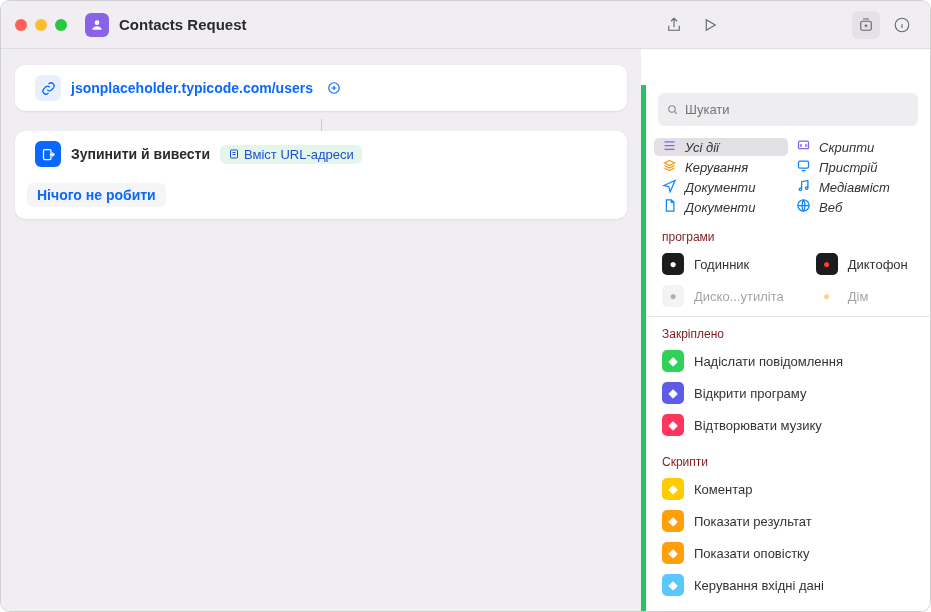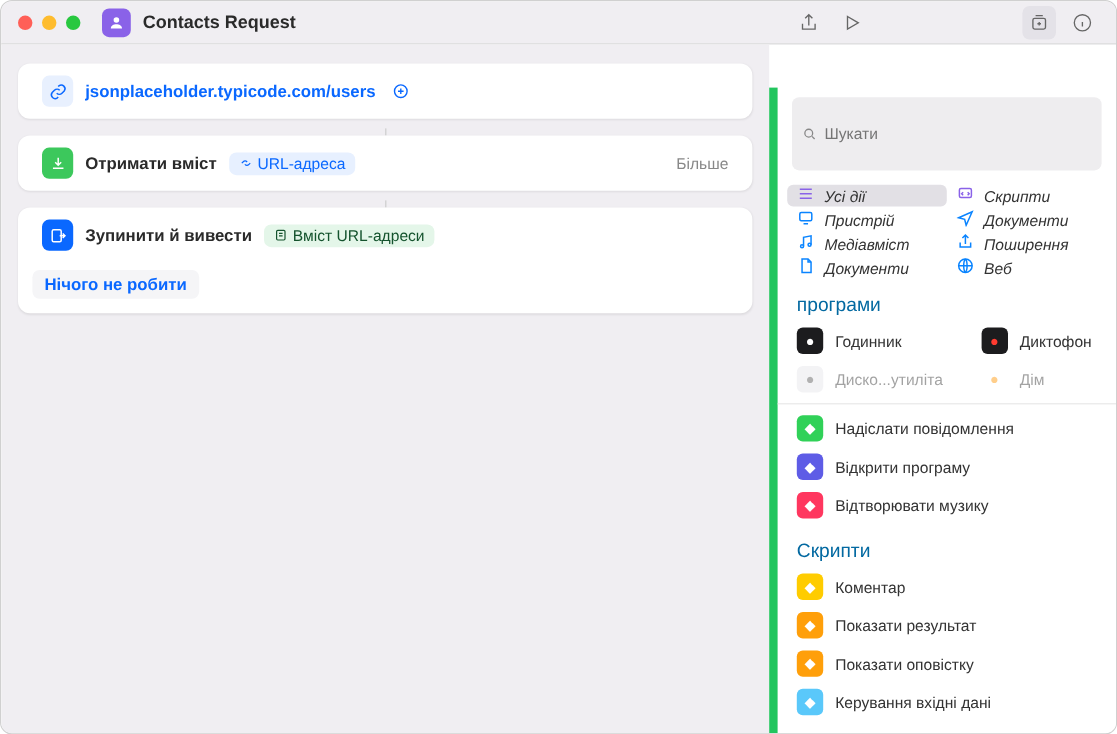--- a/index.html
+++ b/index.html
@@ -1,17 +1,17 @@
 <!DOCTYPE html>
 <html><head>
 <meta charset="utf-8">
 <style>
 * { margin: 0; padding: 0; box-sizing: border-box; font-family: -apple-system, BlinkMacSystemFont, "Segoe UI", sans-serif; }
 body { width: 931px; height: 612px; background: #fff; border-radius: 10px; overflow: hidden; display: flex; flex-direction: column; border: 1px solid #d0d0d0; }
-.titlebar { height: 36px; display: flex; align-items: center; padding: 0 14px; background: #f0eef2; border-bottom: 1px solid #ddd; }
+.titlebar { height: 48px; display: flex; align-items: center; padding: 0 14px; background: #f0eef2; border-bottom: 1px solid #ddd; }
 .traffic { display: flex; gap: 8px; margin-right: 18px; }
 .dot { width: 12px; height: 12px; border-radius: 50%; }
 .dot.red { background: #ff5f57; } .dot.yellow { background: #febc2e; } .dot.green { background: #28c840; }
 .app-icon { width: 24px; height: 24px; background: #8a62e8; border-radius: 6px; display: flex; align-items: center; justify-content: center; margin-right: 10px; }
 .app-icon svg { width: 14px; height: 14px; fill: #fff; }
 .title { font-size: 15px; font-weight: 600; color: #2a2a2a; }
 .titlebar-spacer { flex: 1; }
 .tb-btn { width: 28px; height: 28px; display: flex; align-items: center; justify-content: center; color: #666; margin-left: 8px; cursor: pointer; }
 .tb-btn svg { width: 18px; height: 18px; stroke: currentColor; fill: none; stroke-width: 1.5; }
 .tb-btn.boxed { background: #e4e2e8; border-radius: 6px; }
@@ -22,36 +22,36 @@
 .action-icon { width: 26px; height: 26px; border-radius: 6px; display: flex; align-items: center; justify-content: center; flex-shrink: 0; }
 .action-icon svg { width: 15px; height: 15px; }
 .icon-blue { background: #e8f0fe; } .icon-blue svg { stroke: #0a68ff; fill: none; stroke-width: 2; }
 .icon-green { background: #3cc85c; } .icon-green svg { stroke: #fff; fill: none; stroke-width: 2; }
 .icon-bluebox { background: #0a68ff; } .icon-bluebox svg { stroke: #fff; fill: none; stroke-width: 2; }
 .url-text { font-size: 14px; font-weight: 600; color: #0a68ff; }
 .plus-btn { width: 22px; height: 22px; display: flex; align-items: center; justify-content: center; color: #0a68ff; cursor: pointer; }
 .plus-btn svg { width: 14px; height: 14px; stroke: currentColor; stroke-width: 2; fill: none; }
 .action-label { font-size: 14px; font-weight: 600; color: #2a2a2a; }
 .token { display: inline-flex; align-items: center; gap: 4px; background: #e7f0ff; border-radius: 6px; padding: 2px 8px; font-size: 13px; color: #0a68ff; font-weight: 500; }
-.token-green { background: #e4f6e9; color: #14532d; }
+.token-green { background: #e4f6e9; color: #1d4ed8; }
 .token svg { width: 12px; height: 12px; stroke: currentColor; fill: none; stroke-width: 2; }
 .more-btn { margin-left: auto; font-size: 13px; color: #888; cursor: pointer; }
 .card-section { padding: 6px 12px 12px; }
 .section-label { font-size: 14px; color: #888; font-weight: 500; margin-bottom: 6px; }
 .option-btn { display: inline-block; font-size: 14px; color: #0a68ff; font-weight: 600; padding: 4px 10px; background: #f5f5f7; border-radius: 6px; cursor: pointer; }
 .connector { width: 1px; height: 6px; background: #ccc; margin: 0 auto; }
-.sidebar { flex: 1; background: #fff; display: flex; flex-direction: column; border-left: 7px solid #22c55e; margin-top: 36px; }
+.sidebar { flex: 1; background: #fff; display: flex; flex-direction: column; border-left: 5px solid #22c55e; margin-top: 36px; }
 .search { flex: 1; background: #eeedef; border-radius: 6px; height: 26px; display: flex; align-items: center; padding: 0 8px; gap: 6px; margin: 8px 12px; }
 .search svg { width: 13px; height: 13px; stroke: #888; fill: none; stroke-width: 2; }
 .search input { border: none; background: transparent; outline: none; font-size: 13px; color: #333; flex: 1; }
 .categories { display: grid; grid-template-columns: 1fr 1fr; padding: 4px 8px 8px; row-gap: 2px; }
 .cat-item { display: flex; align-items: center; gap: 8px; padding: 0 8px; border-radius: 5px; font-size: 13px; color: #333; cursor: pointer; font-style: italic; }
 .cat-item.selected { background: #e2e0e5; }
 .cat-item svg { width: 15px; height: 15px; flex-shrink: 0; }
-.section-title { font-size: 16px; color: #0369a1; font-weight: 500; padding: 6px 16px 4px; }
+.section-title { font-size: 12px; color: #7f1d1d; font-weight: 500; padding: 6px 16px 4px; }
 .app-row, .act-row { display: flex; align-items: center; gap: 10px; padding: 5px 16px; font-size: 13px; color: #333; cursor: pointer; }
 .app-row.faded { opacity: 0.45; }
 .app-ico, .act-ico { width: 22px; height: 22px; border-radius: 5px; display: flex; align-items: center; justify-content: center; flex-shrink: 0; font-size: 12px; }
 .apps-grid { display: grid; grid-template-columns: 1fr 1fr; }
 .divider { height: 1px; background: #e8e8e8; margin: 4px 0; }
 .scroll-fade { overflow: hidden; }
 </style>
 </head>
 <body>
 
@@ -106,37 +106,20 @@
         <span class="url-text">jsonplaceholder.typicode.com/users</span>
         <div class="plus-btn">
           <svg viewBox="0 0 24 24">
               <circle cx="12" cy="12" r="9"></circle>
               <path d="M12 8v8M8 12h8"></path>
             </svg>
         </div>
       </div>
     </div>
     <div class="connector"></div>
-    <div class="card">
-      <div class="card-row">
-        <div class="action-icon icon-green">
-          <svg viewBox="0 0 24 24">
-              <path d="M12 4v10M8 10l4 4 4-4M5 18h14"></path>
-            </svg>
-        </div>
-        <span class="action-label">Отримати вміст</span>
-        <span class="token">
-          <svg viewBox="0 0 24 24">
-              <path d="M10 14a5 5 0 0 0 7 0l2-2M14 10a5 5 0 0 0-7 0l-2 2"></path>
-            </svg>
-          <span>URL-адреса</span>
-        </span>
-        <span class="more-btn">Більше</span>
-      </div>
-    </div>
     <div class="connector"></div>
     <div class="card">
       <div class="card-row">
         <div class="action-icon icon-bluebox">
           <svg viewBox="0 0 24 24">
               <rect x="4" y="4" width="12" height="16" rx="2"></rect>
               <path d="M14 12h7M18 9l3 3-3 3"></path>
             </svg>
         </div>
         <span class="action-label">Зупинити й вивести</span>
@@ -170,45 +153,45 @@
           <span>Усі дії</span>
         </div>
         <div class="cat-item">
           <span style="color:#8a62e8;stroke:#8a62e8"><svg viewBox="0 0 24 24" fill="none" stroke-width="2" style="stroke: rgb(138, 98, 232);">
               <rect x="4" y="5" width="16" height="12" rx="2"></rect>
               <path d="M9 10l-2 2 2 2M15 10l2 2-2 2"></path>
             </svg></span>
           <span>Скрипти</span>
         </div>
         <div class="cat-item">
+          <span style="color:#ff9500;stroke:#ff9500"><svg viewBox="0 0 24 24" fill="none" stroke-width="2" style="stroke: rgb(255, 149, 0);">
+              <path d="M12 4l8 4-8 4-8-4zM4 12l8 4 8-4M4 16l8 4 8-4"></path>
+            </svg></span>
+          <span>Керування</span>
+        </div>
+        <div class="cat-item">
           <span style="color:#0a84ff;stroke:#0a84ff"><svg viewBox="0 0 24 24" fill="none" stroke-width="2" style="stroke: rgb(10, 132, 255);">
               <rect x="4" y="5" width="16" height="11" rx="2"></rect>
               <path d="M9 20h6"></path>
             </svg></span>
           <span>Пристрій</span>
         </div>
         <div class="cat-item">
           <span style="color:#0a84ff;stroke:#0a84ff"><svg viewBox="0 0 24 24" fill="none" stroke-width="2" style="stroke: rgb(10, 132, 255);">
               <path d="M3 12l18-8-8 18-2-8z"></path>
             </svg></span>
           <span>Документи</span>
         </div>
         <div class="cat-item">
           <span style="color:#0a84ff;stroke:#0a84ff"><svg viewBox="0 0 24 24" fill="none" stroke-width="2" style="stroke: rgb(10, 132, 255);">
               <path d="M9 18V6l10-2v12"></path>
               <circle cx="7" cy="18" r="2"></circle>
               <circle cx="17" cy="16" r="2"></circle>
             </svg></span>
           <span>Медіавміст</span>
-        </div>
-        <div class="cat-item">
-          <span style="color:#0a84ff;stroke:#0a84ff"><svg viewBox="0 0 24 24" fill="none" stroke-width="2" style="stroke: rgb(10, 132, 255);">
-              <path d="M12 3v12M8 7l4-4 4 4M5 13v6h14v-6"></path>
-            </svg></span>
-          <span>Поширення</span>
         </div>
         <div class="cat-item">
           <span style="color:#0a84ff;stroke:#0a84ff"><svg viewBox="0 0 24 24" fill="none" stroke-width="2" style="stroke: rgb(10, 132, 255);">
               <path d="M7 3h8l4 4v14H7z"></path>
               <path d="M15 3v4h4"></path>
             </svg></span>
           <span>Документи</span>
         </div>
         <div class="cat-item">
           <span style="color:#0a84ff;stroke:#0a84ff"><svg viewBox="0 0 24 24" fill="none" stroke-width="2" style="stroke: rgb(10, 132, 255);">
@@ -232,20 +215,21 @@
           <div class="app-ico" style="background:#e5e5ea;color:#555">●</div>
           <span>Диско...утиліта</span>
         </div>
         <div class="app-row faded">
           <div class="app-ico" style="background:#fff;color:#ff9500">●</div>
           <span>Дім</span>
         </div>
       </div>
     <div class="divider"></div>
     <div class="scroll-fade">
+      <div class="section-title">Закріплено</div>
       <div id="pinned">
           <div class="act-row">
             <div class="act-ico" style="background:#30d158;color:#fff">◆</div>
             <span>Надіслати повідомлення</span>
           </div>
           <div class="act-row">
             <div class="act-ico" style="background:#5e5ce6;color:#fff">◆</div>
             <span>Відкрити програму</span>
           </div>
           <div class="act-row">

